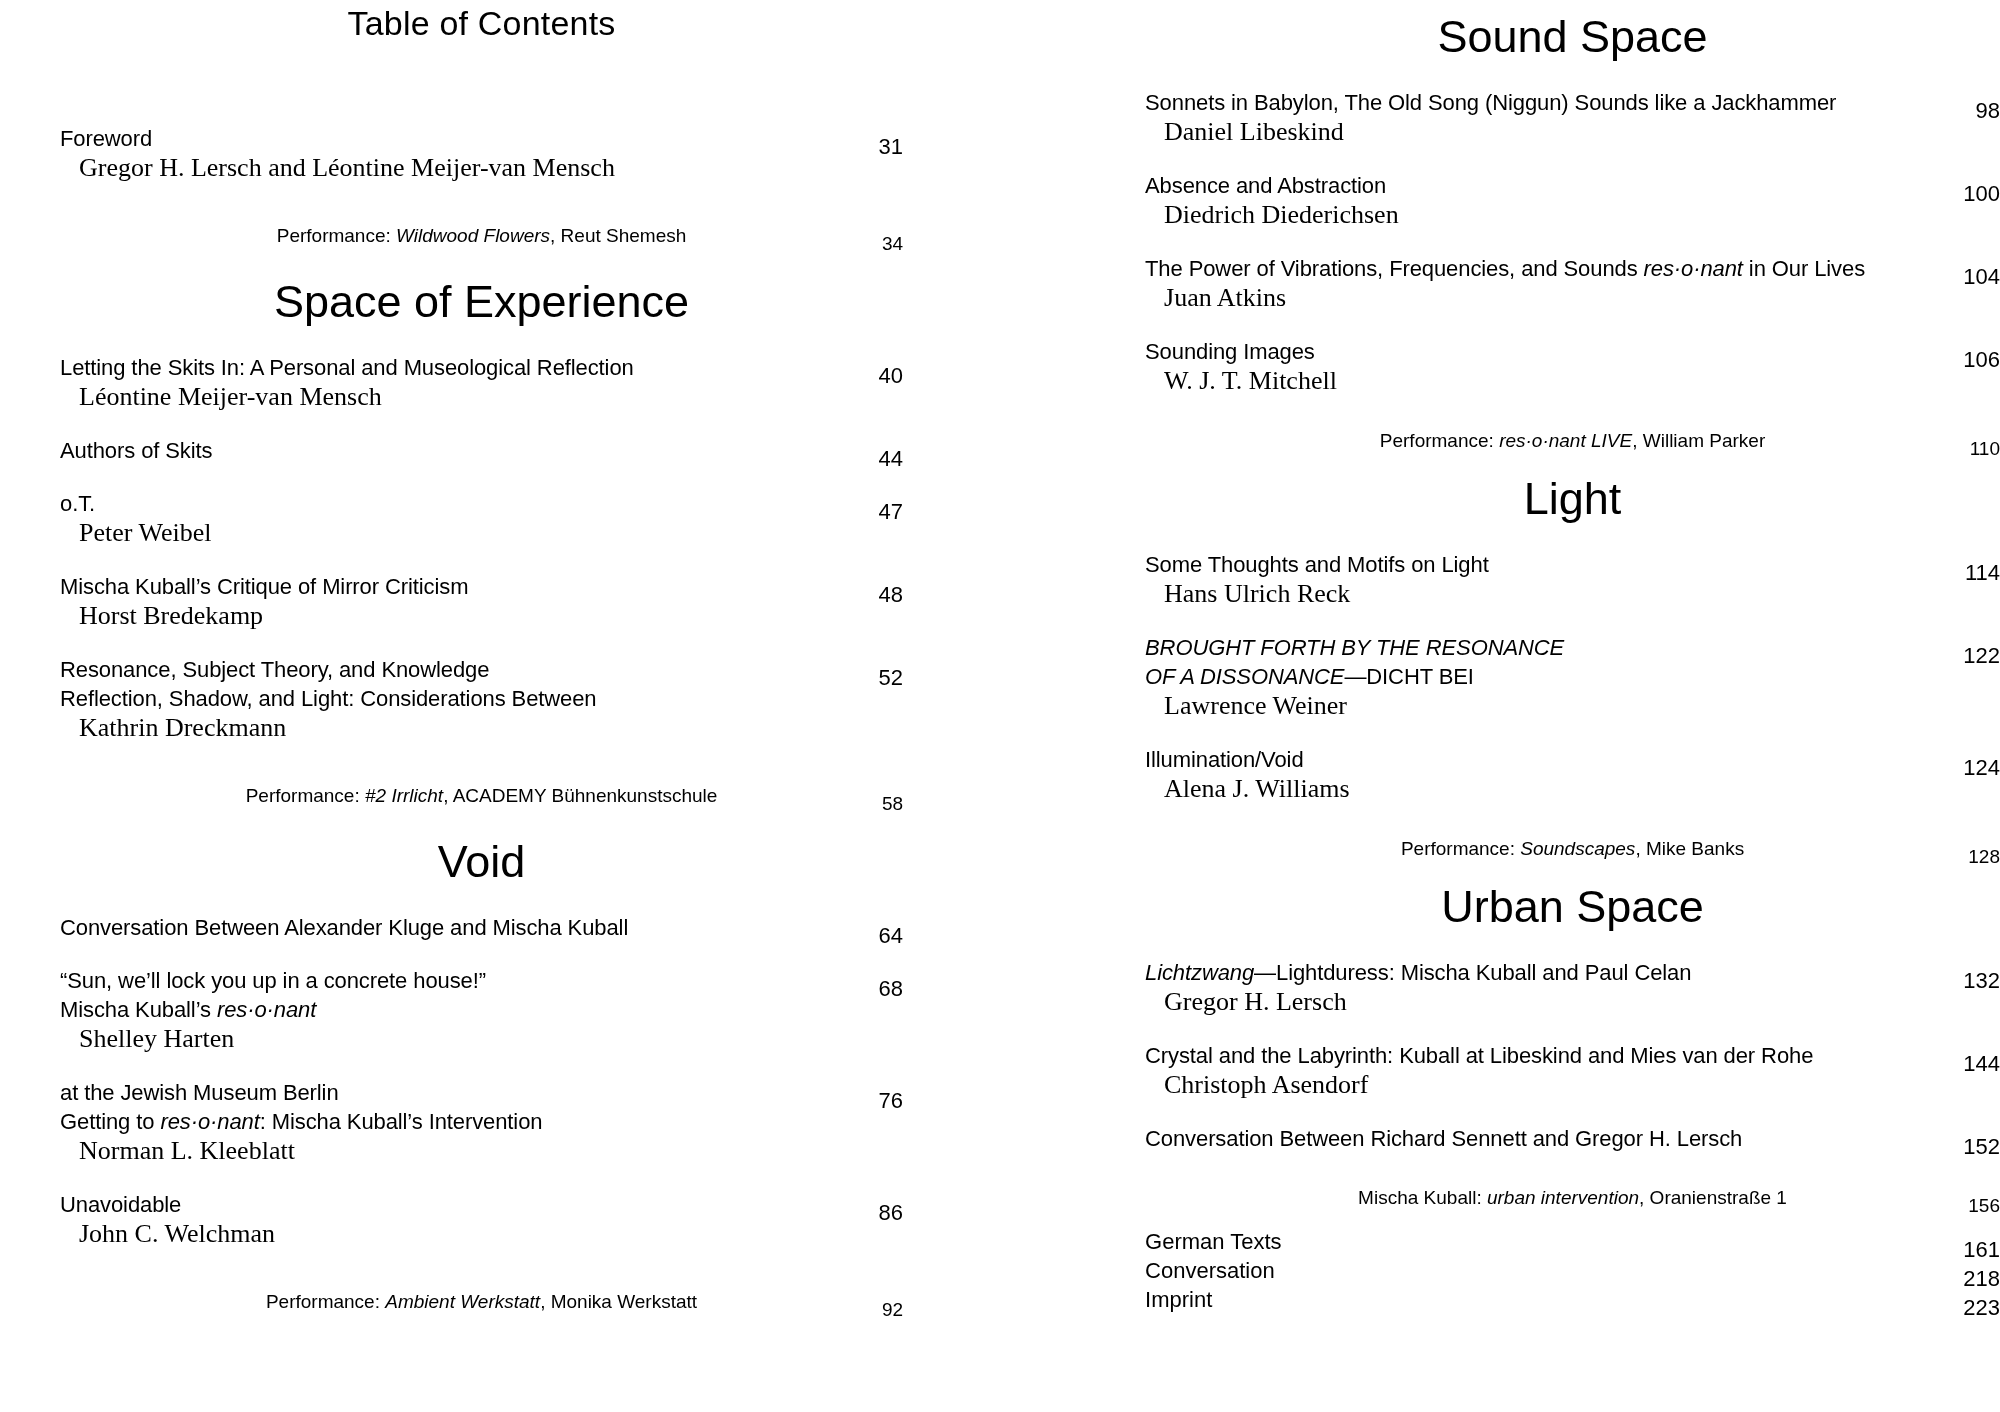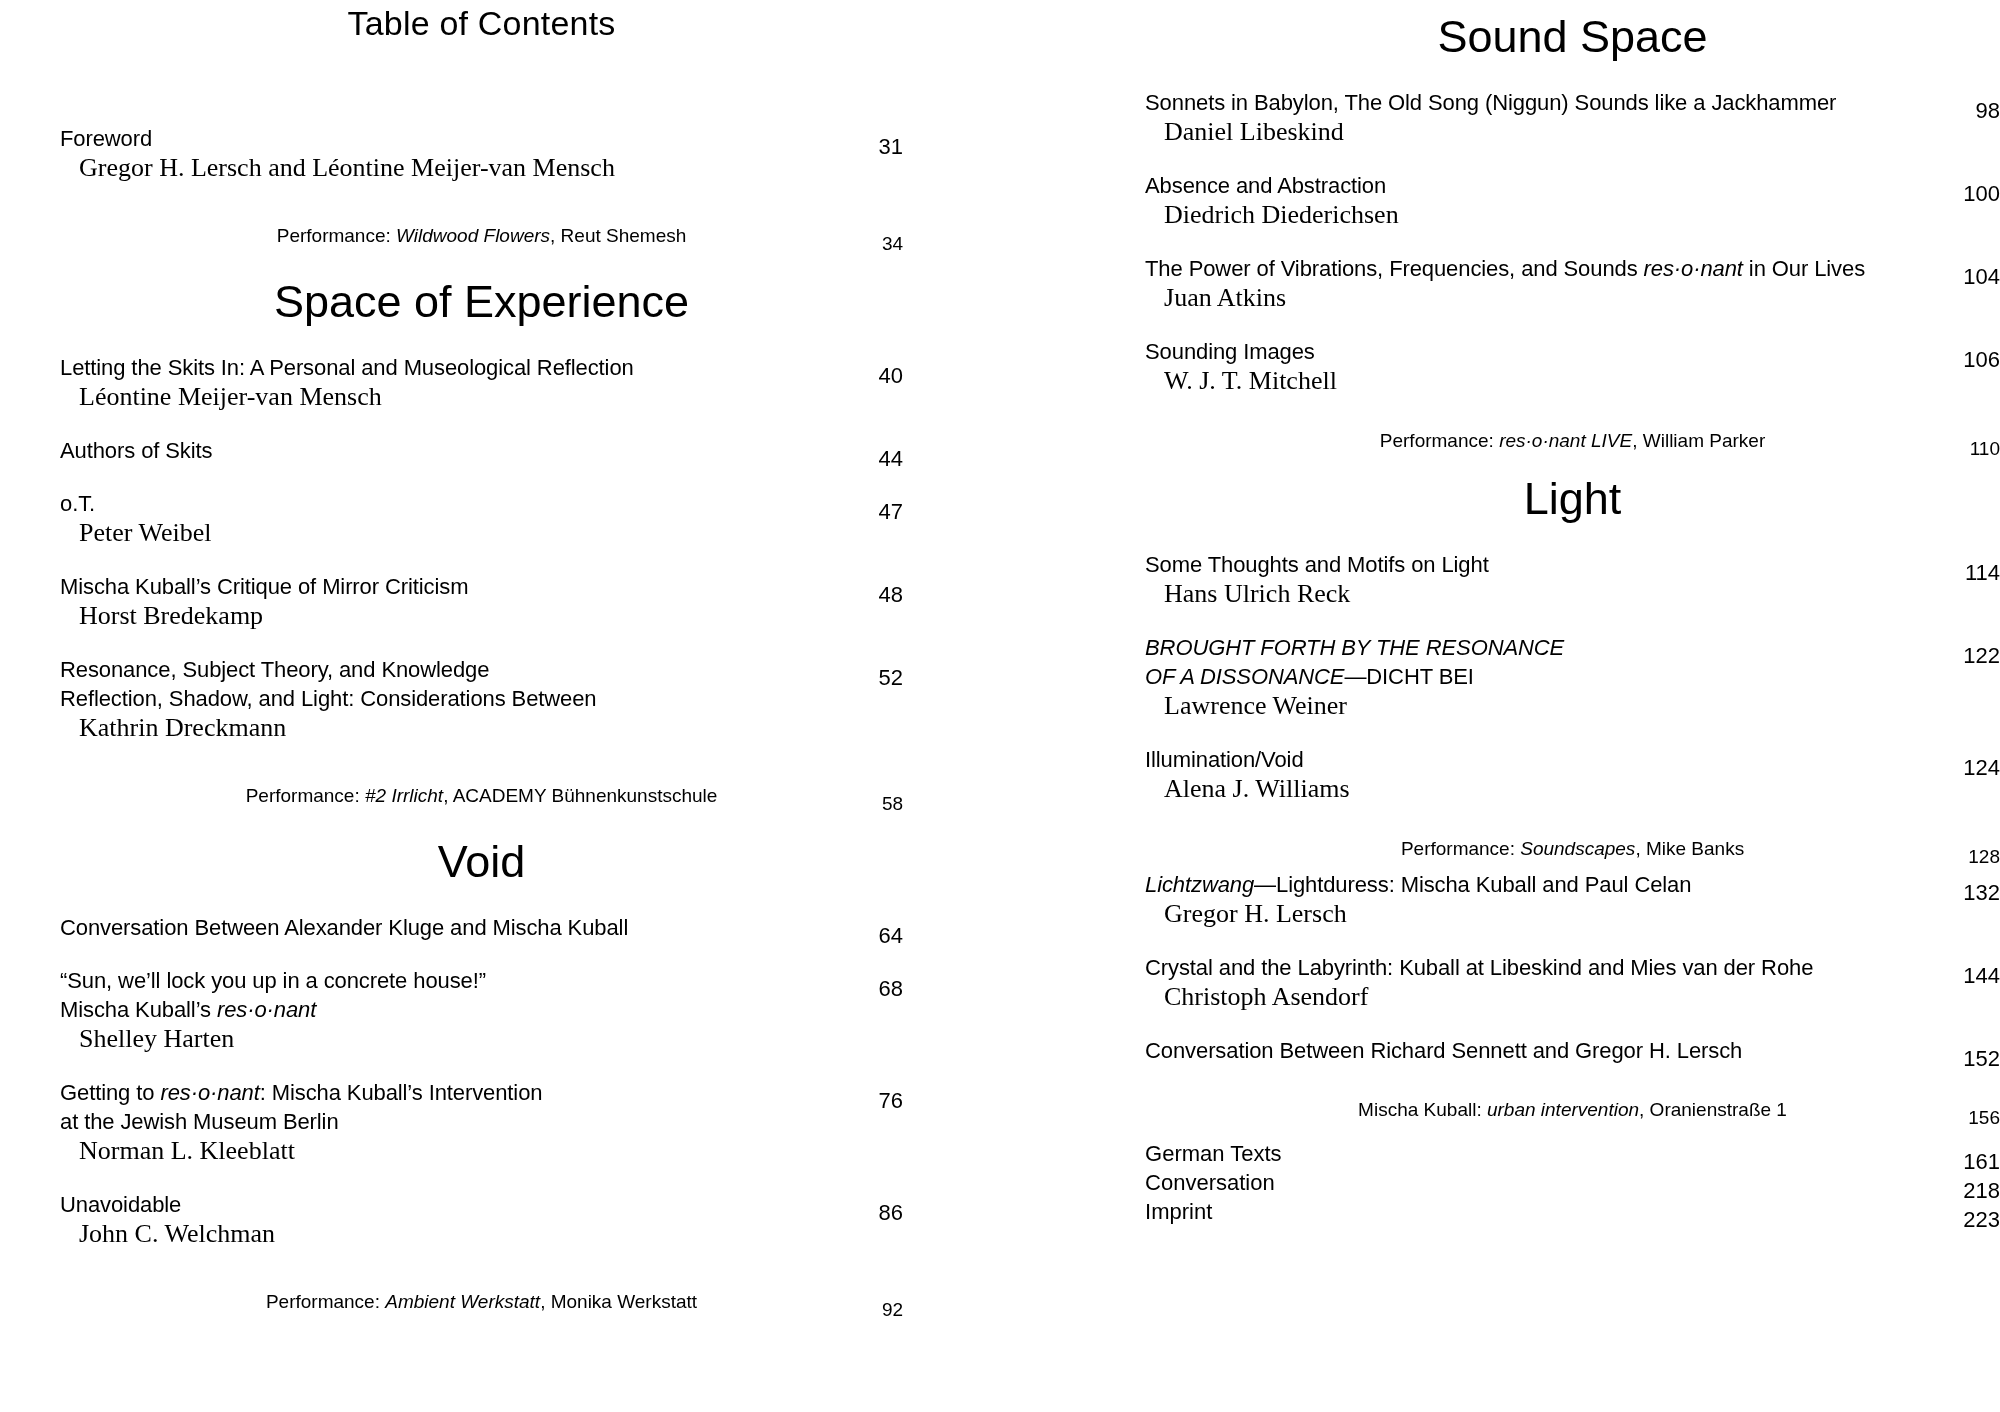--- a/index.html
+++ b/index.html
@@ -97,22 +97,22 @@
         <div class="line"><span>Conversation Between Alexander Kluge and Mischa Kuball</span></div>
         <span class="page-num">64</span>
       </div>
       <div class="entry">
         <div class="line"><span>“Sun, we’ll lock you up in a concrete house!”</span></div>
         <div class="line"><span>Mischa Kuball’s </span><span class="it">res·o·nant</span></div>
         <div class="author">Shelley Harten</div>
         <span class="page-num">68</span>
       </div>
       <div class="entry">
+        <div class="line"><span>at the Jewish Museum Berlin</span></div>
         <div class="line"><span>Getting to </span><span class="it">res·o·nant</span><span>: Mischa Kuball’s Intervention</span></div>
-        <div class="line"><span>at the Jewish Museum Berlin</span></div>
         <div class="author">Norman L. Kleeblatt</div>
         <span class="page-num">76</span>
       </div>
       <div class="entry">
         <div class="line"><span>Unavoidable</span></div>
         <div class="author">John C. Welchman</div>
         <span class="page-num">86</span>
       </div>
       <div class="performance"><span class="perf-text"><span>Performance: </span><span class="it">Ambient Werkstatt</span><span>, Monika Werkstatt</span></span><span class="page-num">92</span></div>
     </div>
@@ -150,20 +150,21 @@
         <div class="line"><span class="it">OF A DISSONANCE</span><span>—DICHT BEI</span></div>
         <div class="author">Lawrence Weiner</div>
         <span class="page-num">122</span>
       </div>
       <div class="entry">
         <div class="line"><span>Illumination/Void</span></div>
         <div class="author">Alena J. Williams</div>
         <span class="page-num">124</span>
       </div>
       <div class="performance"><span class="perf-text"><span>Performance: </span><span class="it">Soundscapes</span><span>, Mike Banks</span></span><span class="page-num">128</span></div>
+      <div class="heading">Urban Space</div>
       <div class="entry">
         <div class="line"><span class="it">Lichtzwang</span><span>—Lightduress: Mischa Kuball and Paul Celan</span></div>
         <div class="author">Gregor H. Lersch</div>
         <span class="page-num">132</span>
       </div>
       <div class="entry">
         <div class="line"><span>Crystal and the Labyrinth: Kuball at Libeskind and Mies van der Rohe</span></div>
         <div class="author">Christoph Asendorf</div>
         <span class="page-num">144</span>
       </div>

